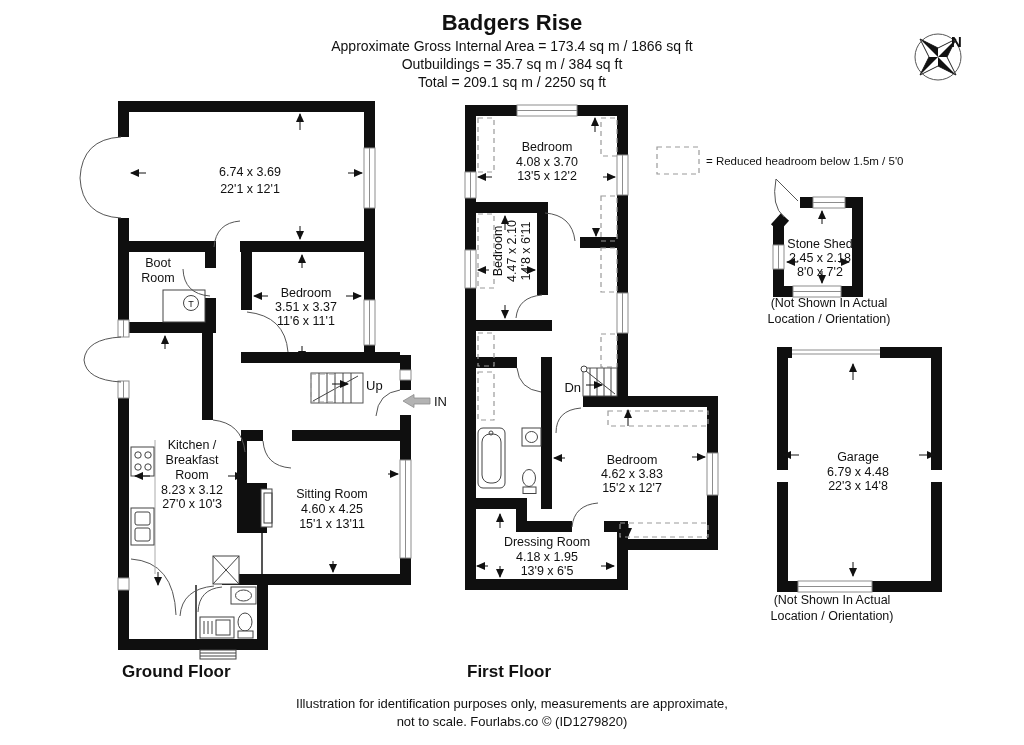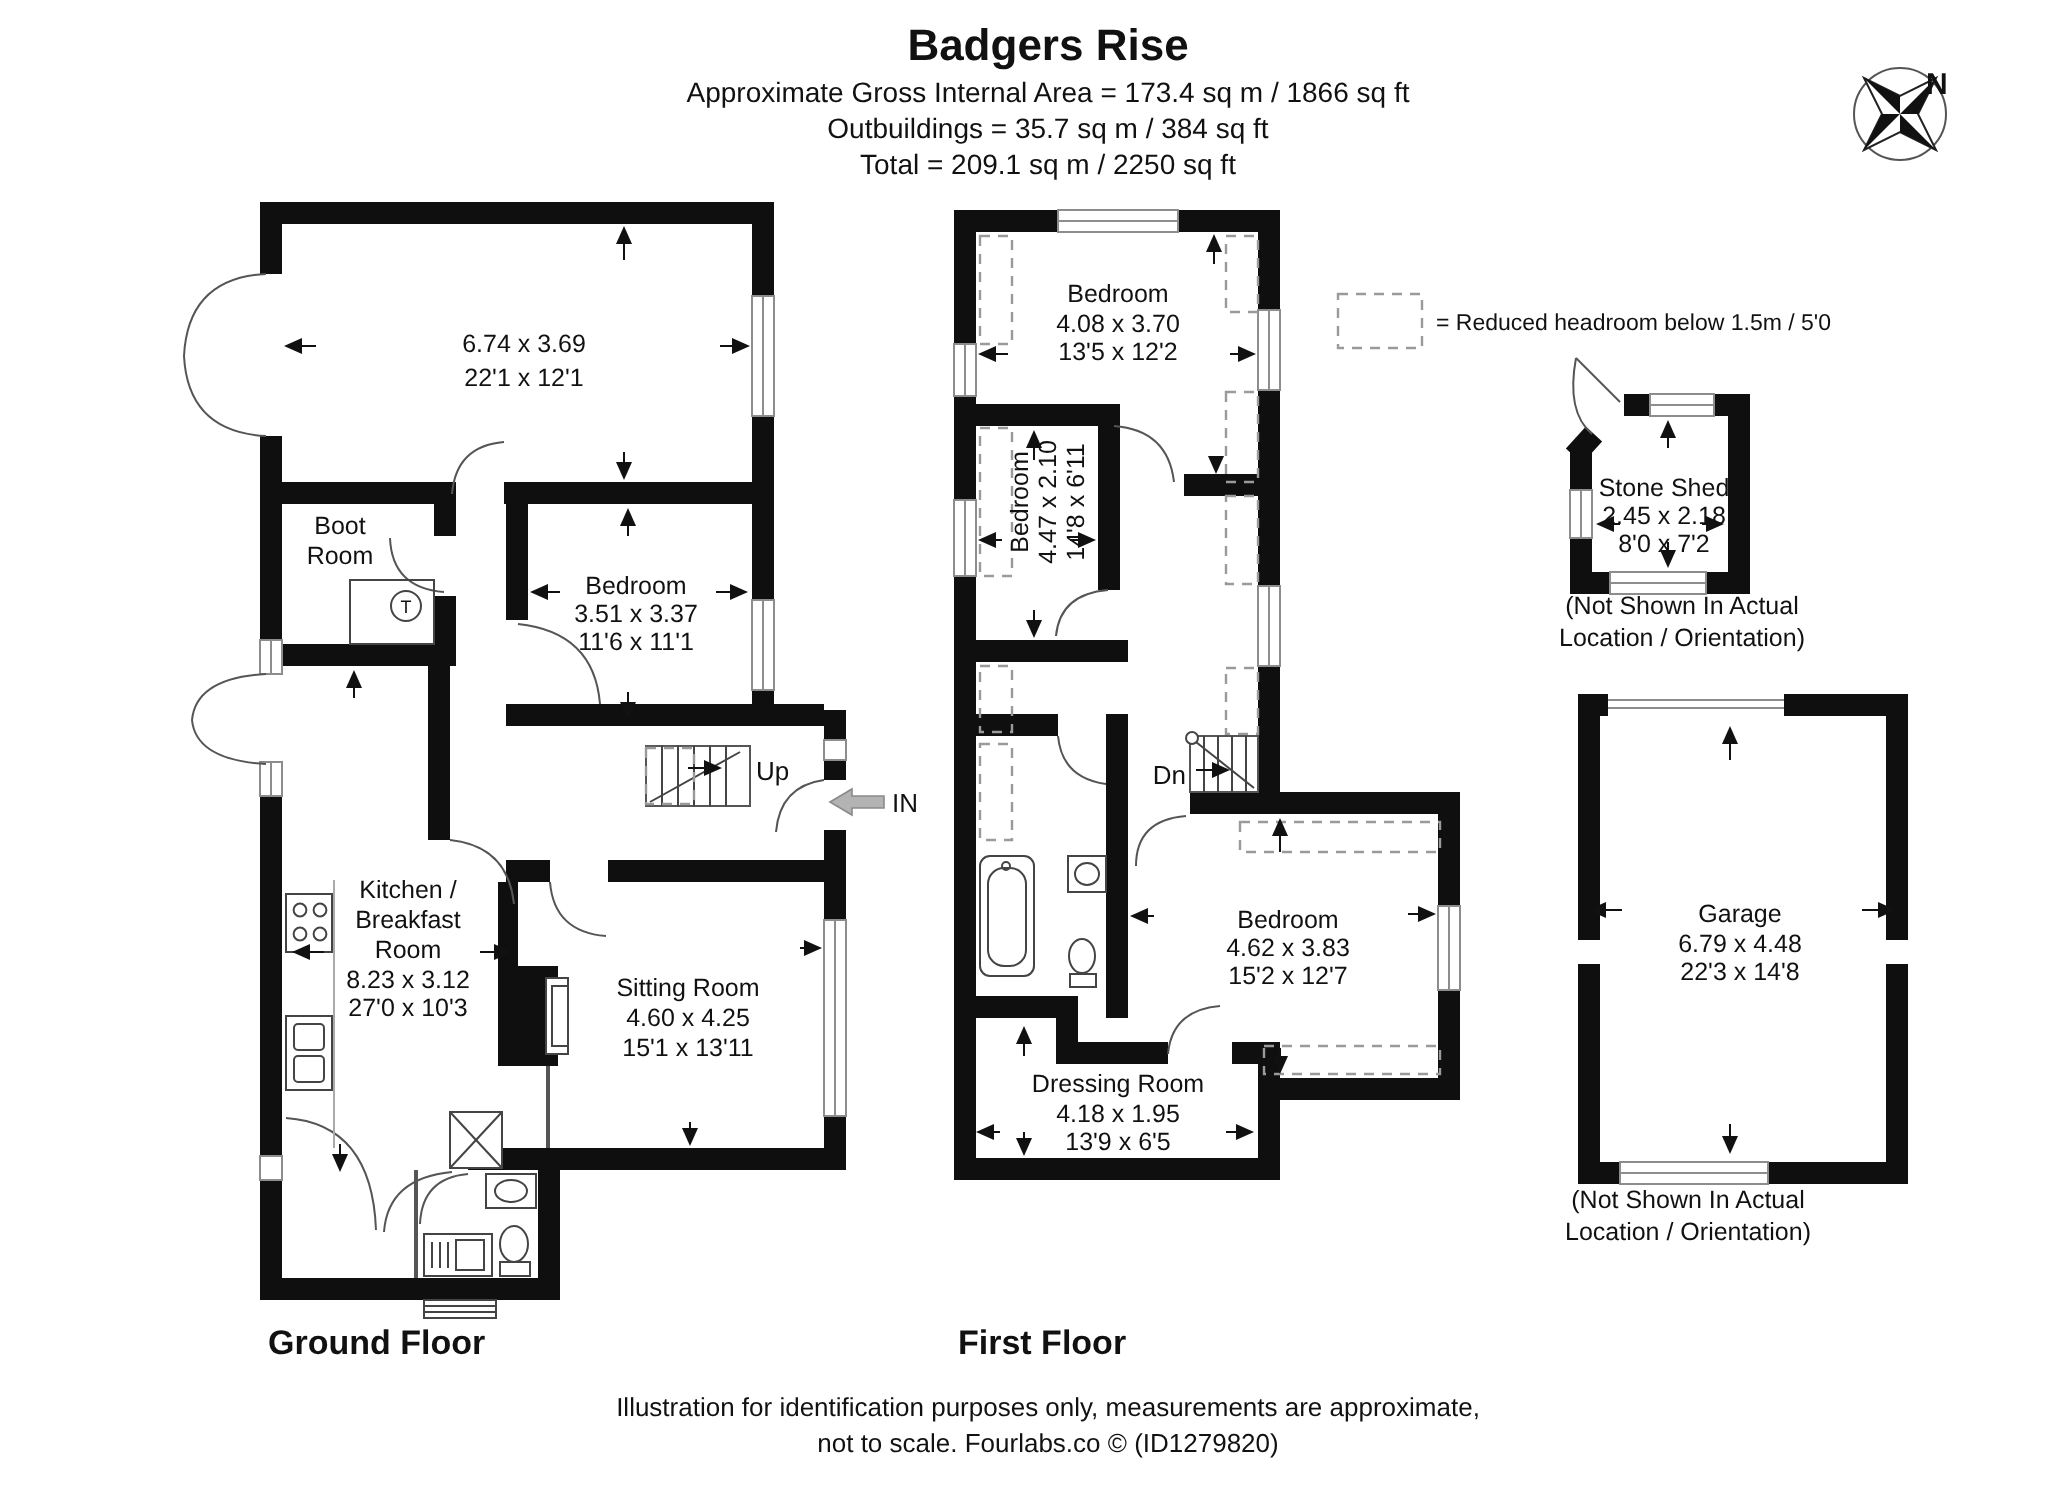--- a/index.html
+++ b/index.html
@@ -1,16 +1,16 @@
 <!DOCTYPE html>
 <html><head>
 <meta charset="utf-8">
 <style>
   html,body{margin:0;padding:0;background:#fff;}
-  .page{position:relative;width:948px;height:745px;background:#a21caf;font-family:"Liberation Sans",sans-serif;margin-left:12px;}
+  .page{position:relative;width:948px;height:745px;background:#a21caf;font-family:"Liberation Sans",sans-serif;}
   svg{display:block;}
   
   .w{fill:#0f0f0f;}
   
   .win{fill:#ffffff;stroke:#8d8d8d;stroke-width:1;}
   .winline{stroke:#8d8d8d;stroke-width:1;}
   
   .door{fill:none;stroke:#555;stroke-width:1;}
   
   .dash{fill:none;stroke:#9a9a9a;stroke-width:1.2;stroke-dasharray:5 4;}

